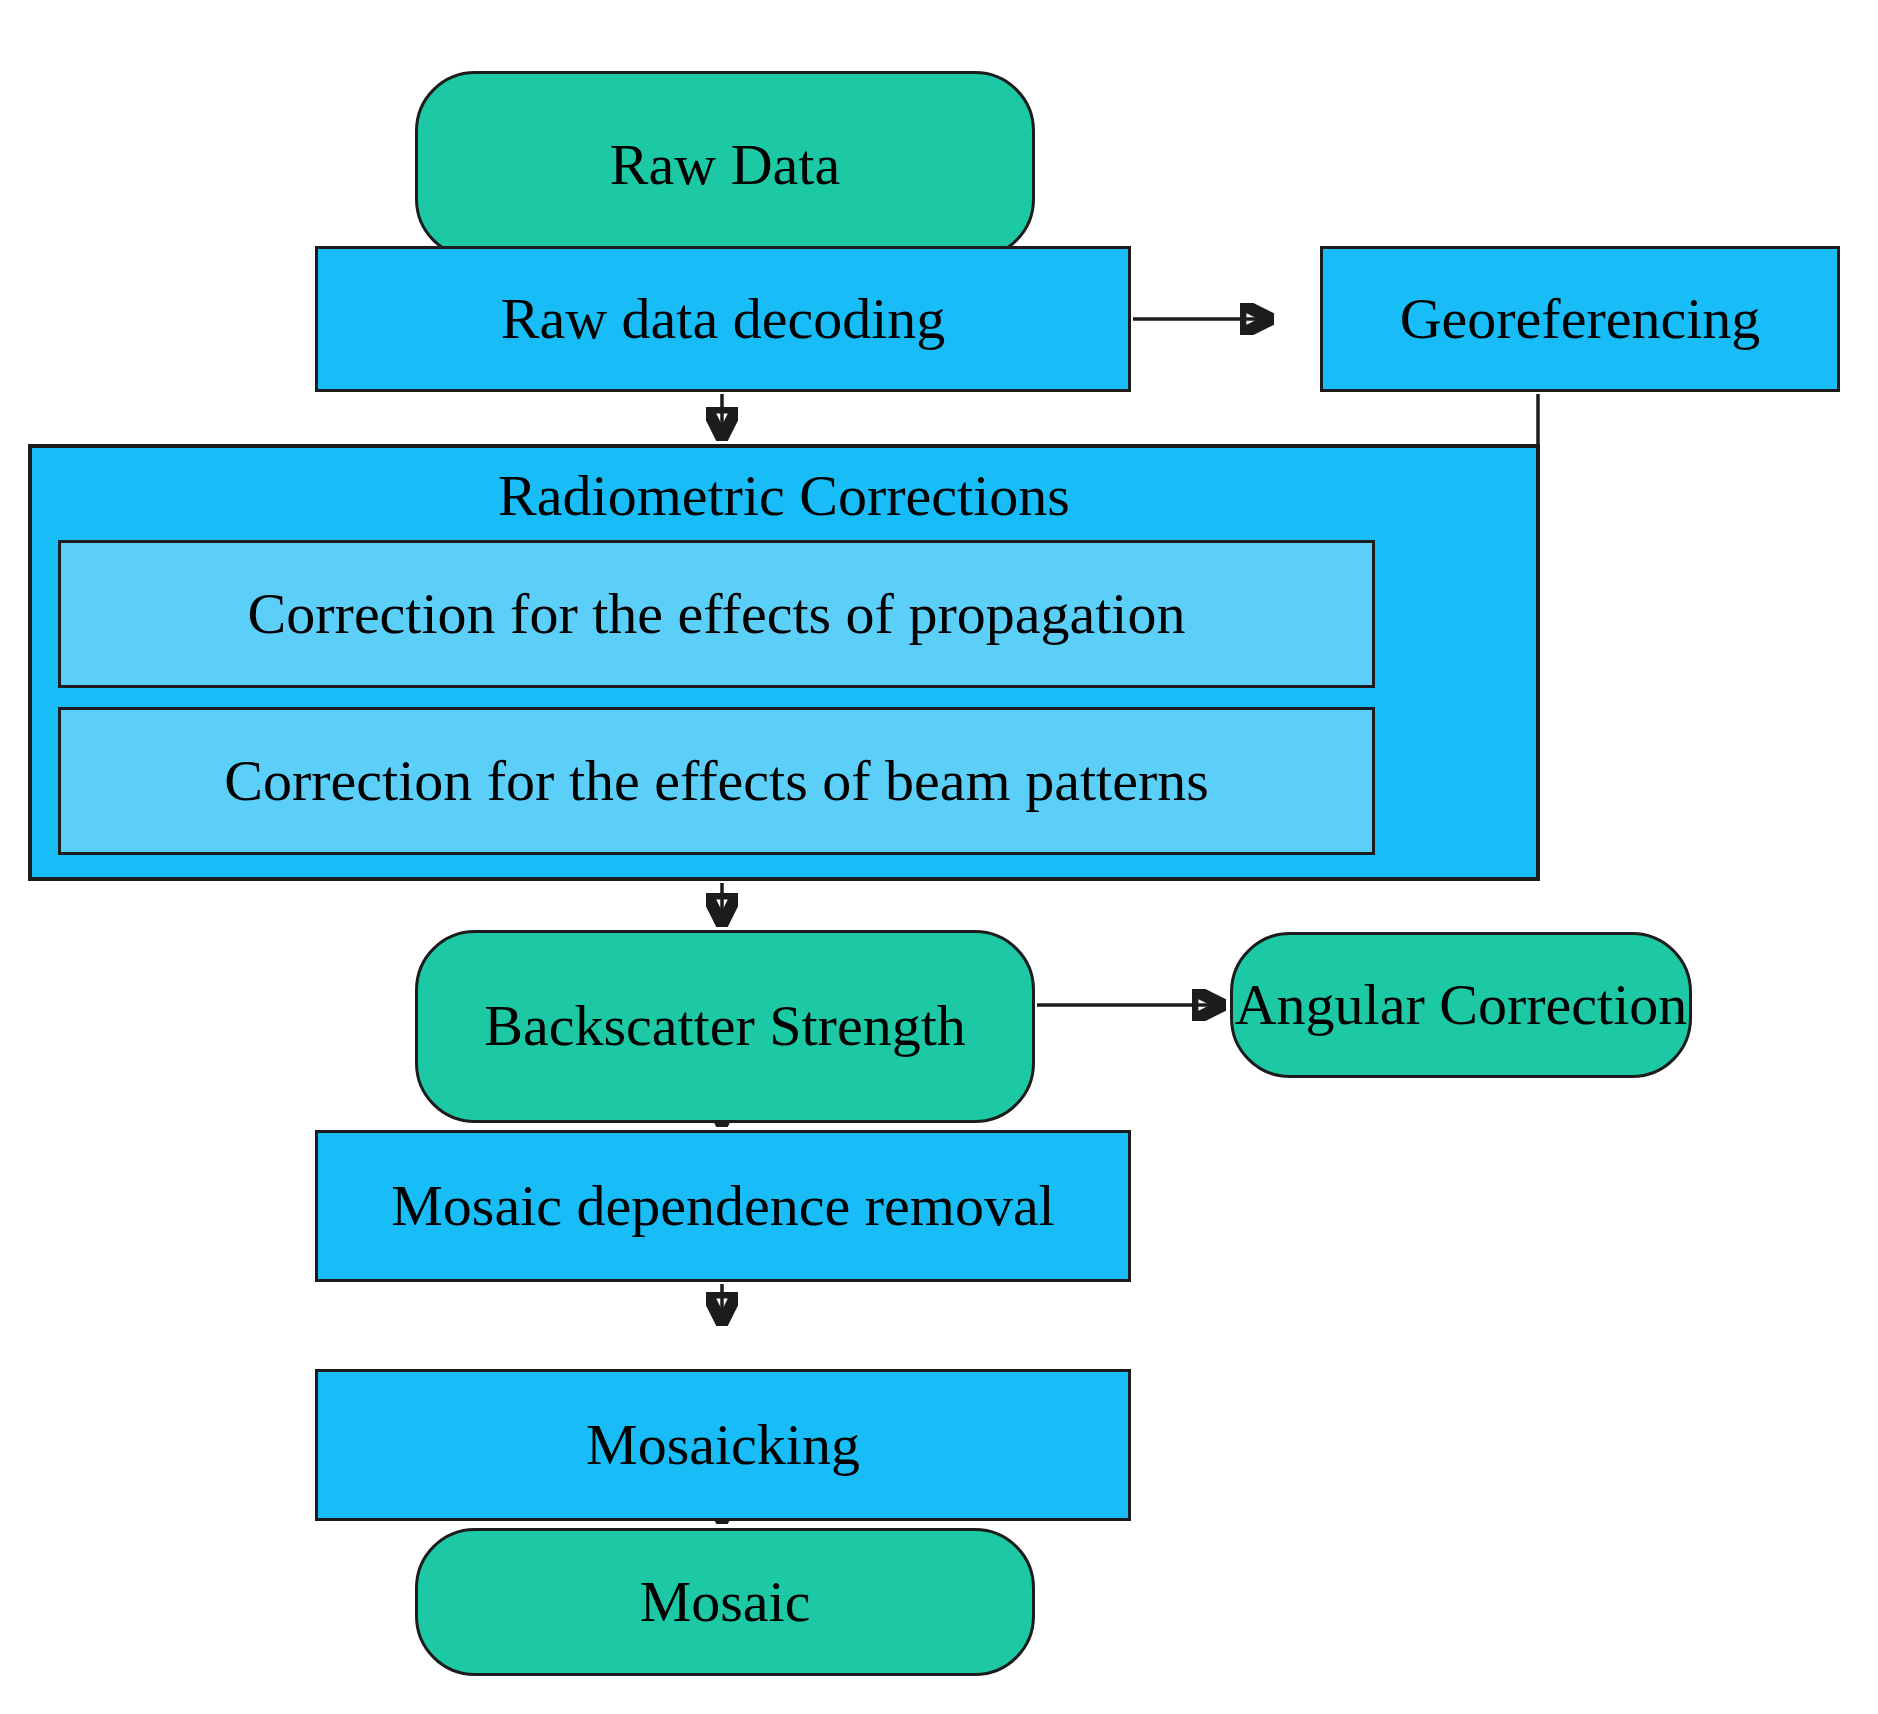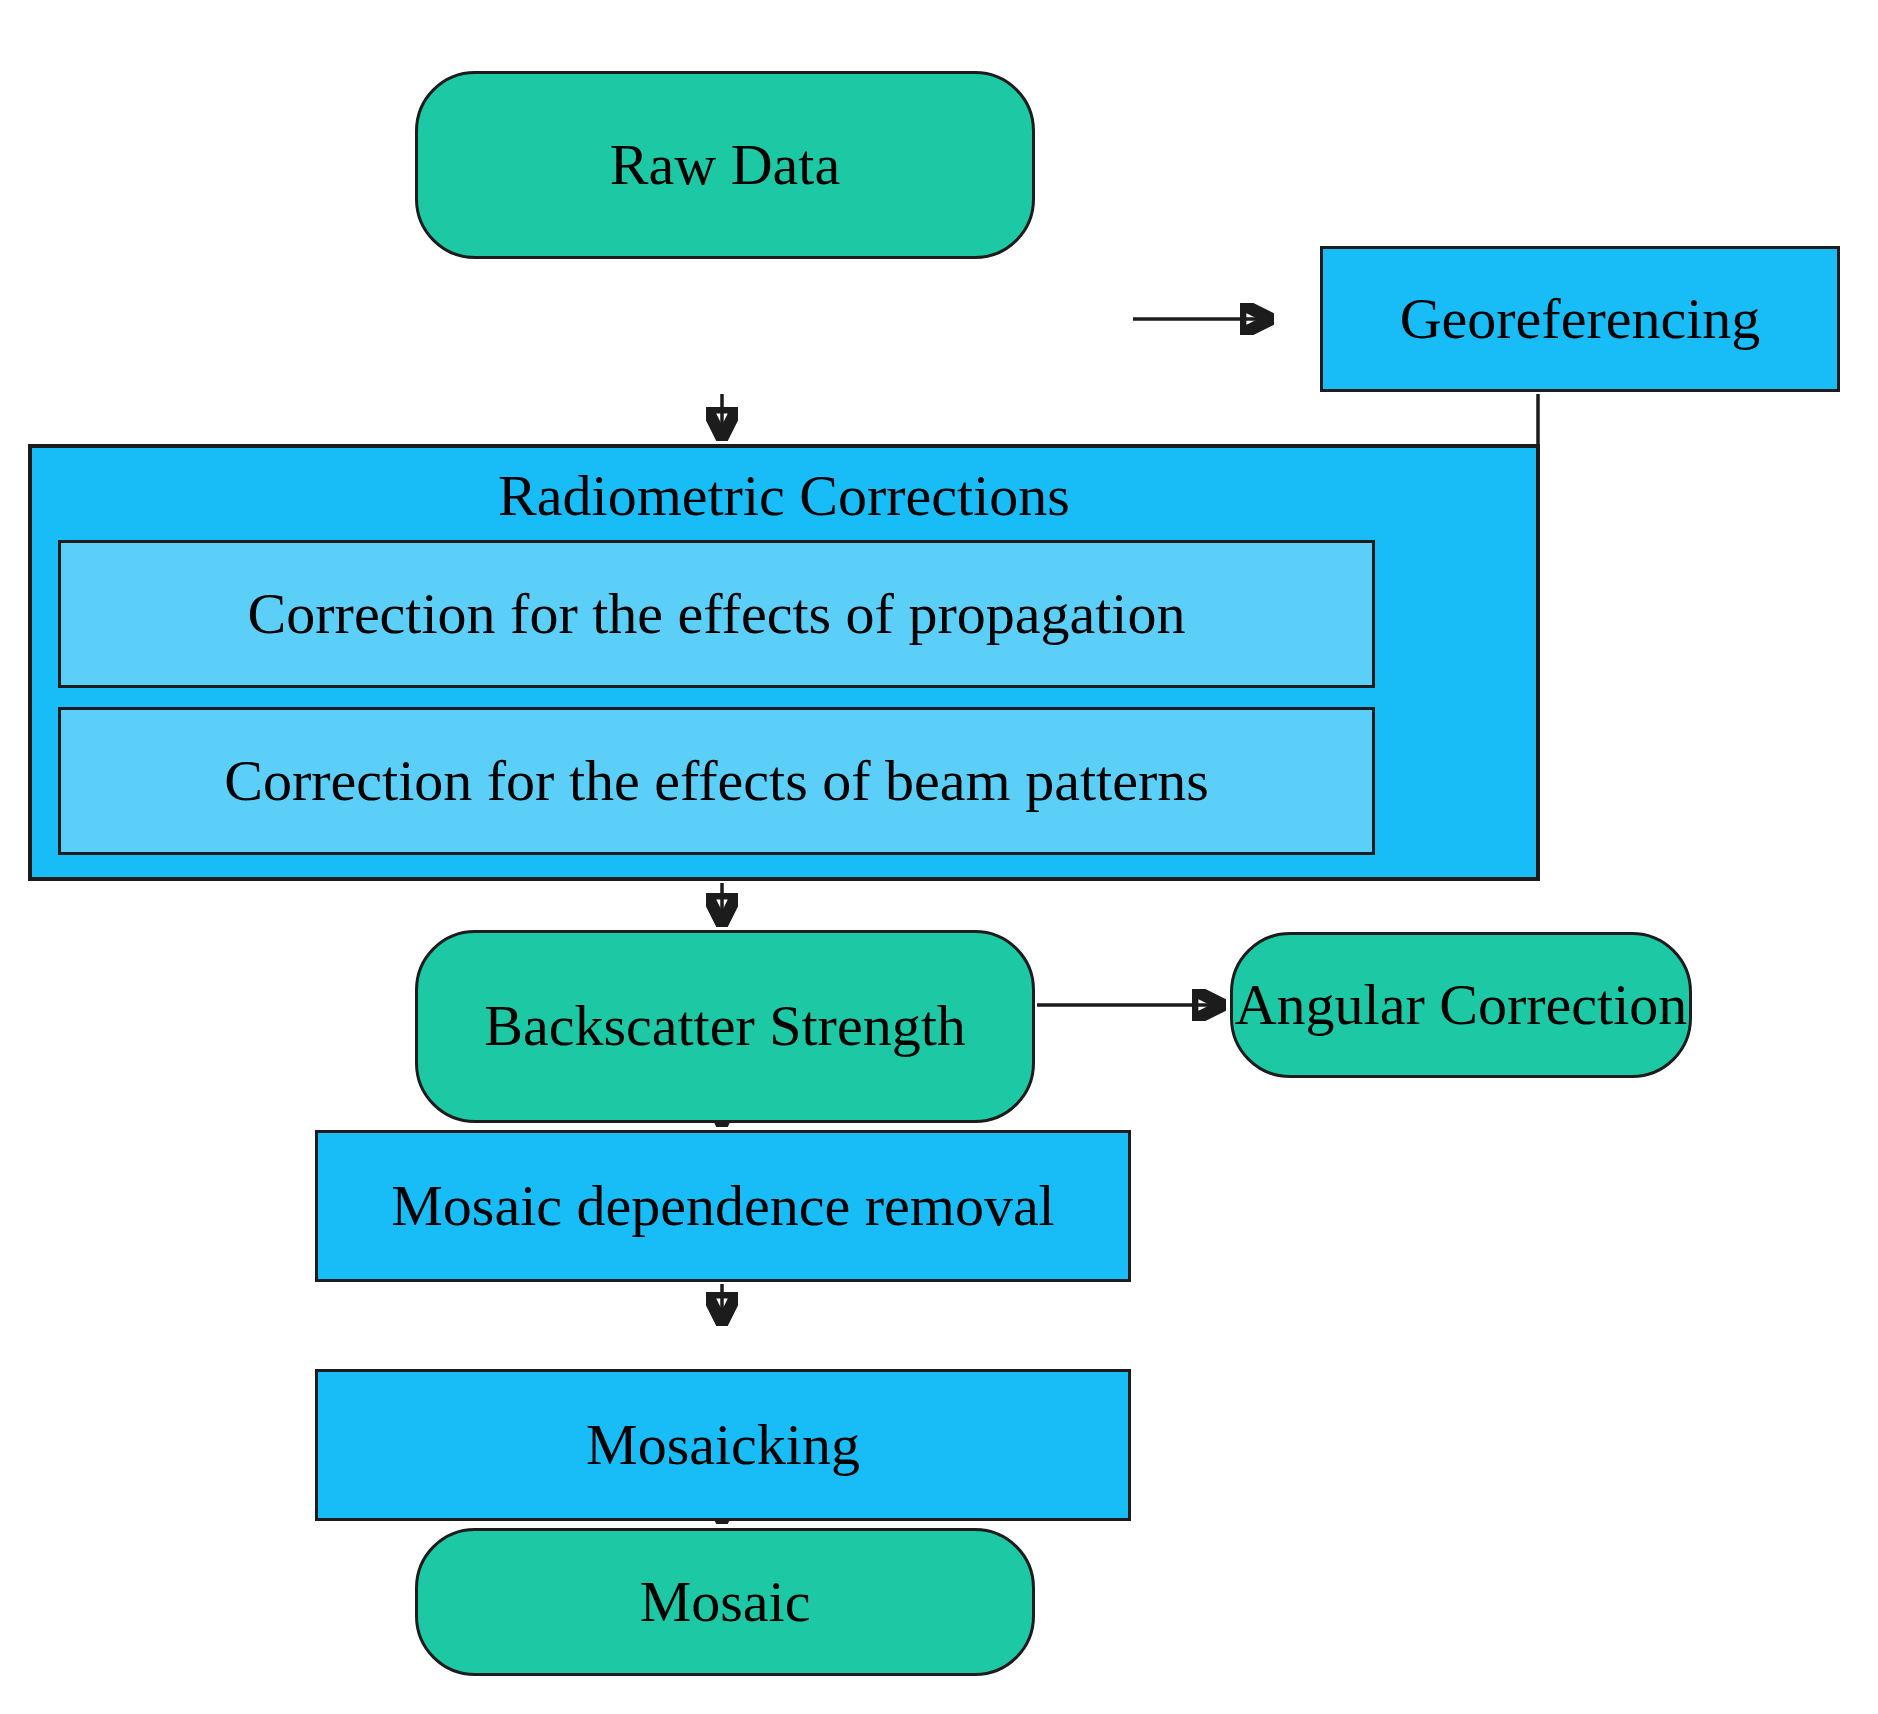--- a/index.html
+++ b/index.html
@@ -77,20 +77,21 @@
     <path d="M1538,394 L1538,660 L1420,660" marker-end="url(#ah)"></path>
     <path d="M722,883 L722,923" marker-end="url(#ah)"></path>
     <path d="M1037,1005 L1222,1005" marker-end="url(#ah)"></path>
     <path d="M722,1082 L722,1123" marker-end="url(#ah)"></path>
     <path d="M722,1284 L722,1322" marker-end="url(#ah)"></path>
     <path d="M722,1481 L722,1520" marker-end="url(#ah)"></path>
   </svg>
 
   <div class="node terminal" style="left:415px;top:40px;width:620px;height:188px;margin-top:31px;">Raw Data</div>
 
+  <div class="node process" style="left:315px;top:246px;width:816px;height:146px;">Raw data decoding</div>
 
   <div class="node process" style="left:1278px;top:246px;width:520px;height:146px;margin-left:42px;">Georeferencing</div>
 
   <div class="node group" style="left:28px;top:444px;width:1512px;height:437px;">
     <span class="group-title">Radiometric Corrections</span>
     <div class="node subprocess" style="left:26px;top:92px;width:1317px;height:148px;">Correction for the effects of propagation</div>
     <div class="node subprocess" style="left:26px;top:259px;width:1317px;height:148px;">Correction for the effects of beam patterns</div>
   </div>
 
   <div class="node terminal" style="left:415px;top:930px;width:620px;height:193px;">Backscatter Strength</div>

